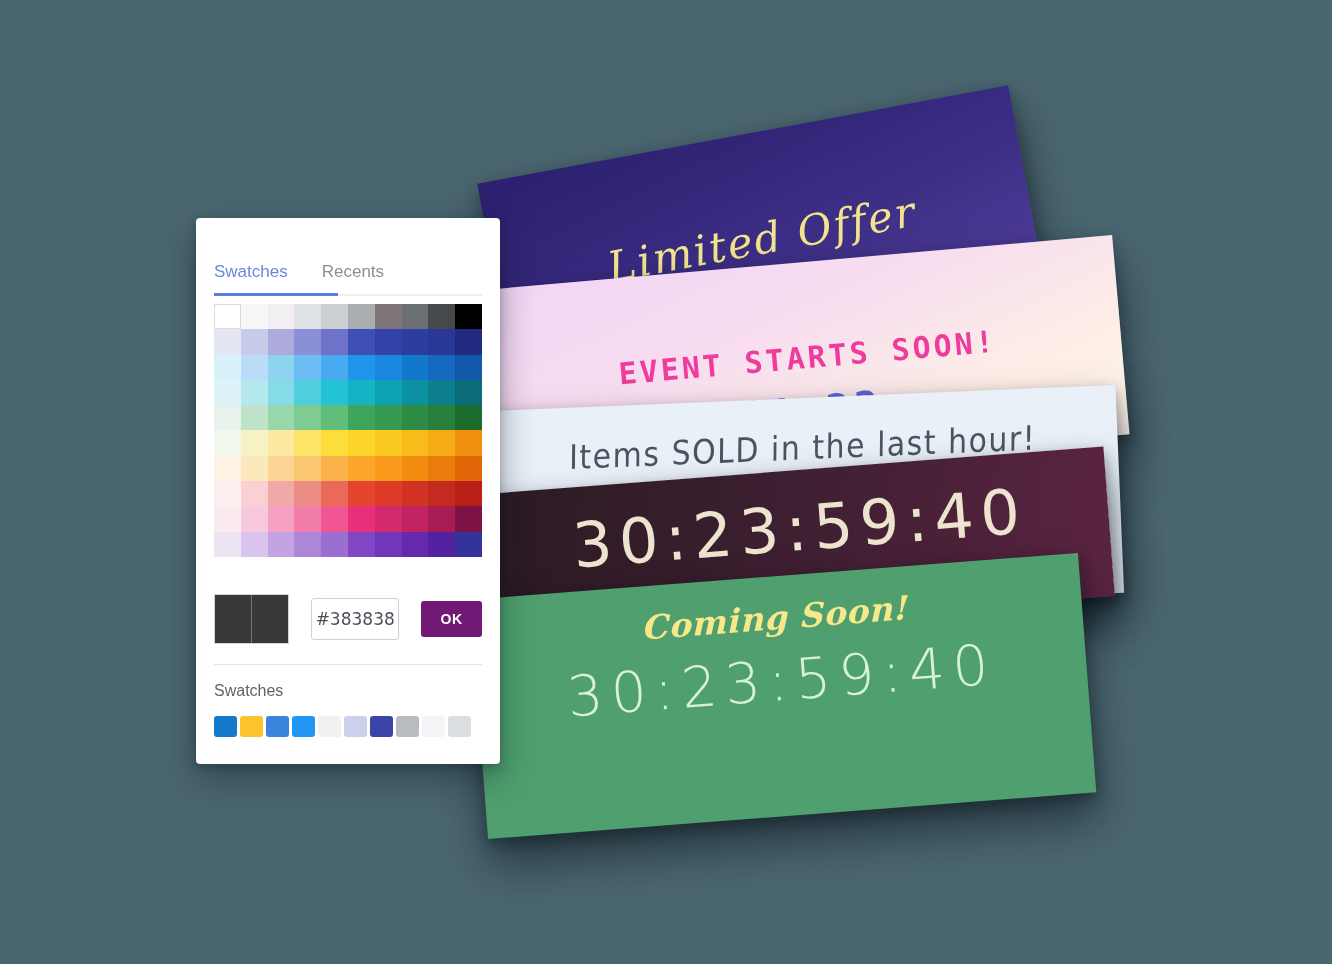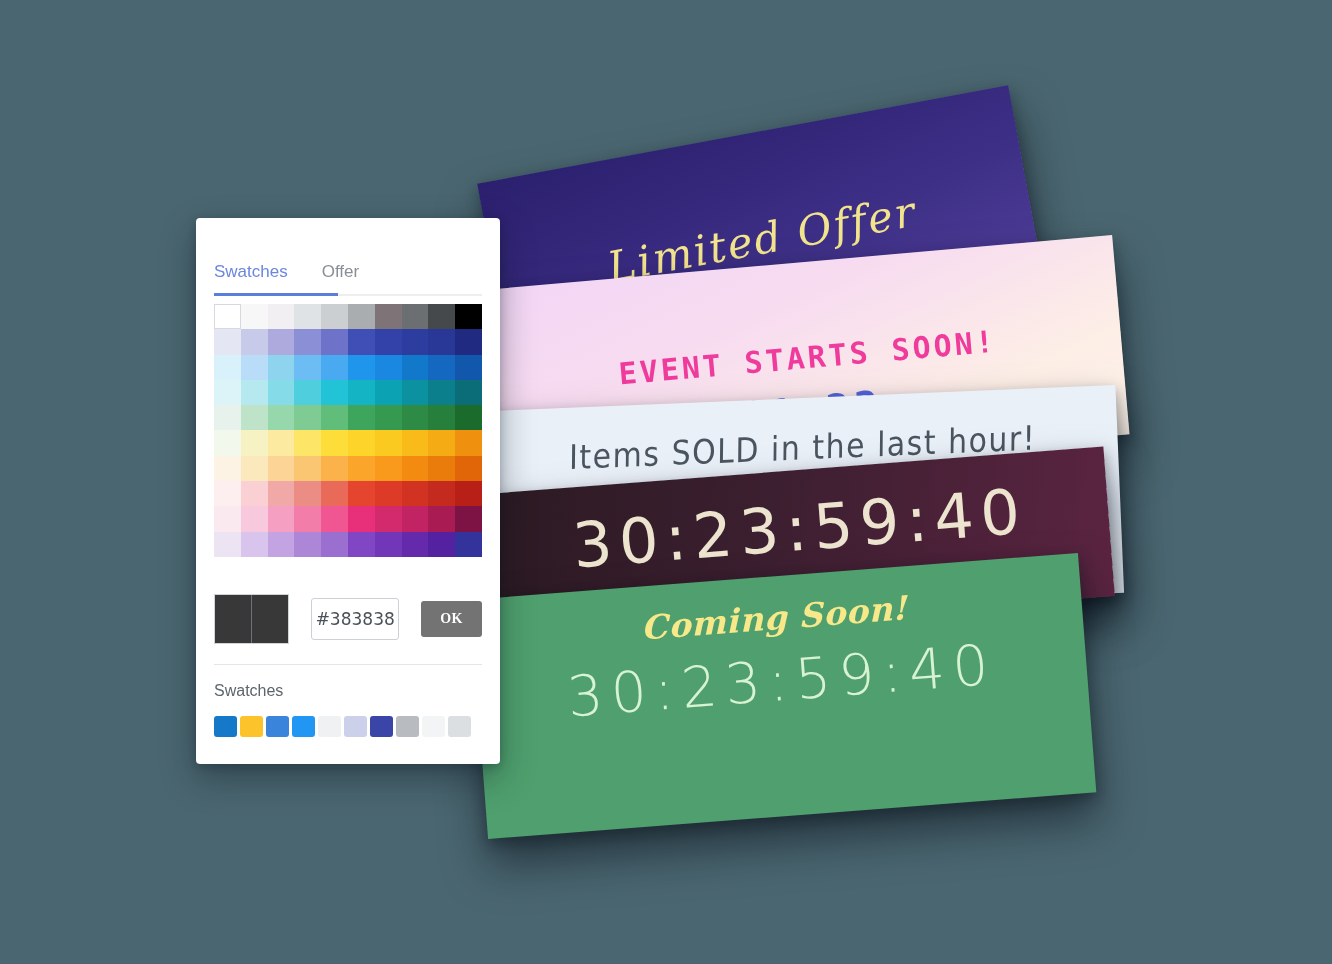--- a/index.html
+++ b/index.html
@@ -255,25 +255,25 @@
     font-size: 17px;
     color: #4b5158;
     text-align: center;
     outline: none;
     background: #fff;
     box-sizing: border-box;
   }
   #ok-button {
     margin-left: 22px;
     width: 64px; height: 36px;
-    background: #737373;
+    background: #701a75;
     color: #fff;
     border: none;
     border-radius: 3px;
-    font-family: Liberation Serif, serif;
+    font-family: Liberation Sans, sans-serif;
     font-size: 14px;
     font-weight: bold;
     letter-spacing: 0.5px;
     cursor: pointer;
   }
   #panel-divider {
     position: absolute;
     left: 18px; top: 446px;
     width: 268px; height: 1px;
     background: #e4e7ea;
@@ -334,21 +334,21 @@
       <div class="card-title">Coming Soon!</div>
       <div class="card-countdown">30:23:59:40</div>
     </div>
 
   </div>
 
   <div id="color-picker-panel">
 
     <div id="picker-tabs">
       <div class="picker-tab active">Swatches</div>
-      <div class="picker-tab inactive">Offer</div>
+      <div class="picker-tab inactive">Recents</div>
       <div id="tab-underline-track"></div>
       <div id="tab-underline-active"></div>
     </div>
 
     <div id="swatch-grid">
         <div class="swatch-cell white-first" style="background: rgb(255, 255, 255);"></div>
         <div class="swatch-cell" style="background: rgb(247, 247, 247);"></div>
         <div class="swatch-cell" style="background: rgb(242, 239, 242);"></div>
         <div class="swatch-cell" style="background: rgb(223, 227, 230);"></div>
         <div class="swatch-cell" style="background: rgb(203, 207, 210);"></div>

